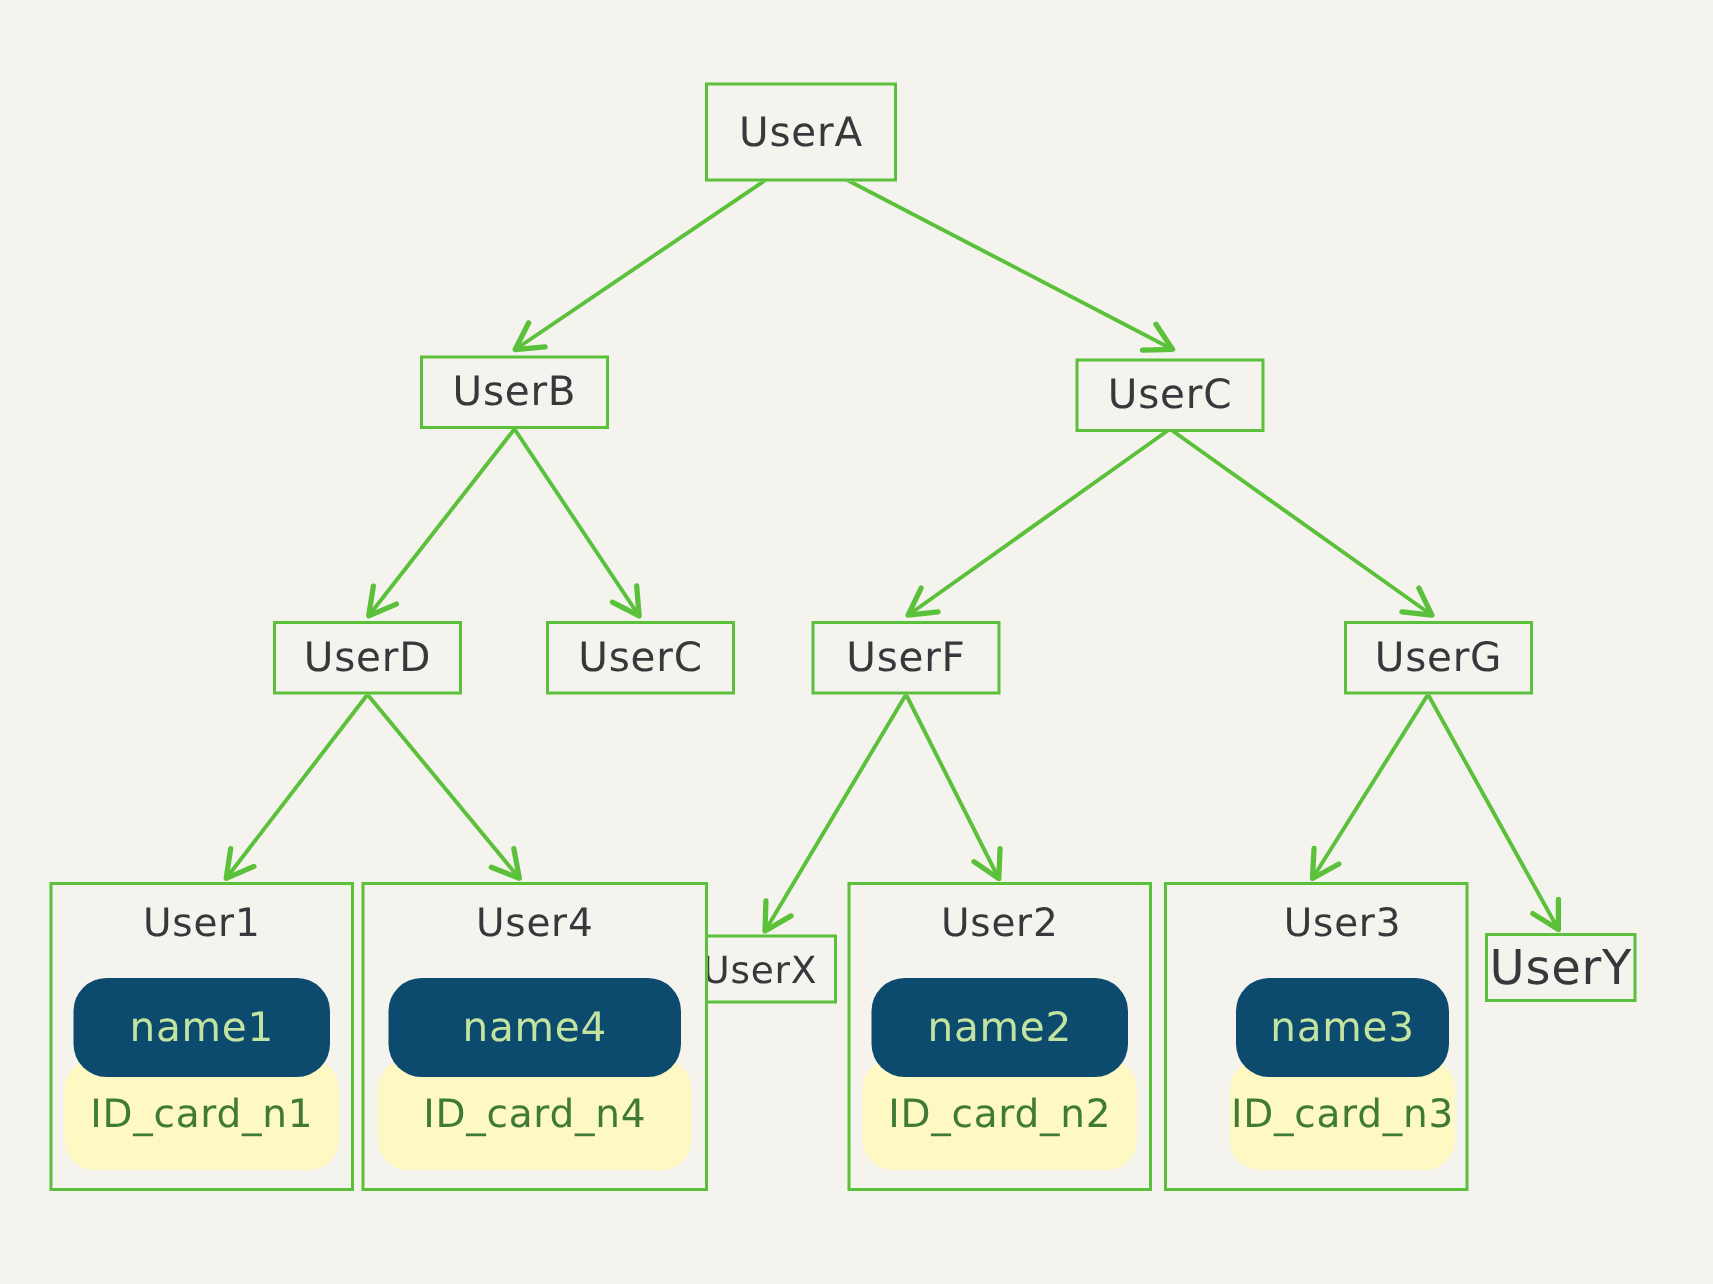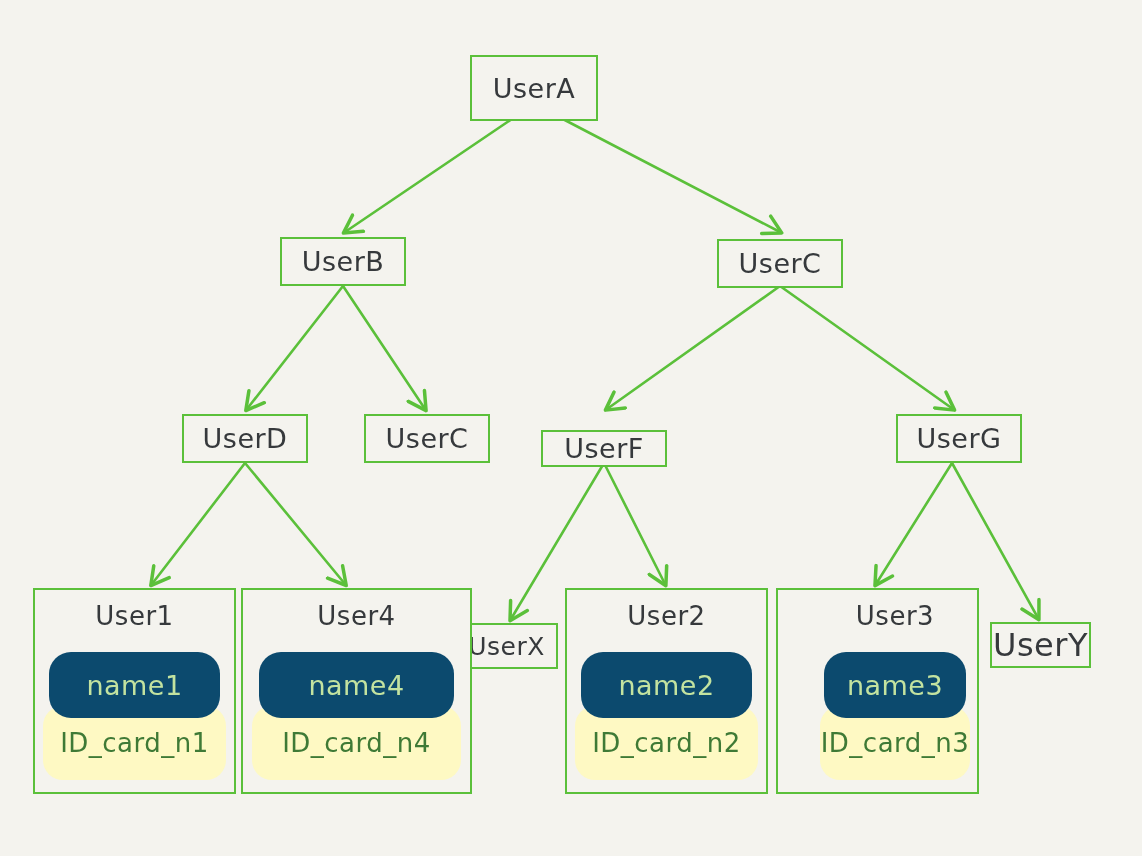--- a/index.html
+++ b/index.html
@@ -133,21 +133,21 @@
   <div class="node" style="left:717px; top:239px; width:126px; height:49px;">
     <span>UserC</span>
   </div>
 
   <div class="node" style="left:182px; top:414px; width:126px; height:49px;">
     <span>UserD</span>
   </div>
   <div class="node" style="left:364px; top:414px; width:126px; height:49px;">
     <span>UserC</span>
   </div>
-  <div class="node" style="left:541px; top:414px; width:126px; height:37px;margin-top:16px;">
+  <div class="node" style="left:541px; top:414px; width:126px; height:49px;">
     <span>UserF</span>
   </div>
   <div class="node" style="left:896px; top:414px; width:126px; height:49px;">
     <span>UserG</span>
   </div>
 
   <div class="node" style="left:455px; top:623px; width:103px; height:46px; font-size:25px;">
     <span>UserX</span>
   </div>
   <div class="node" style="left:990px; top:622px; width:101px; height:46px; font-size:32px;">

